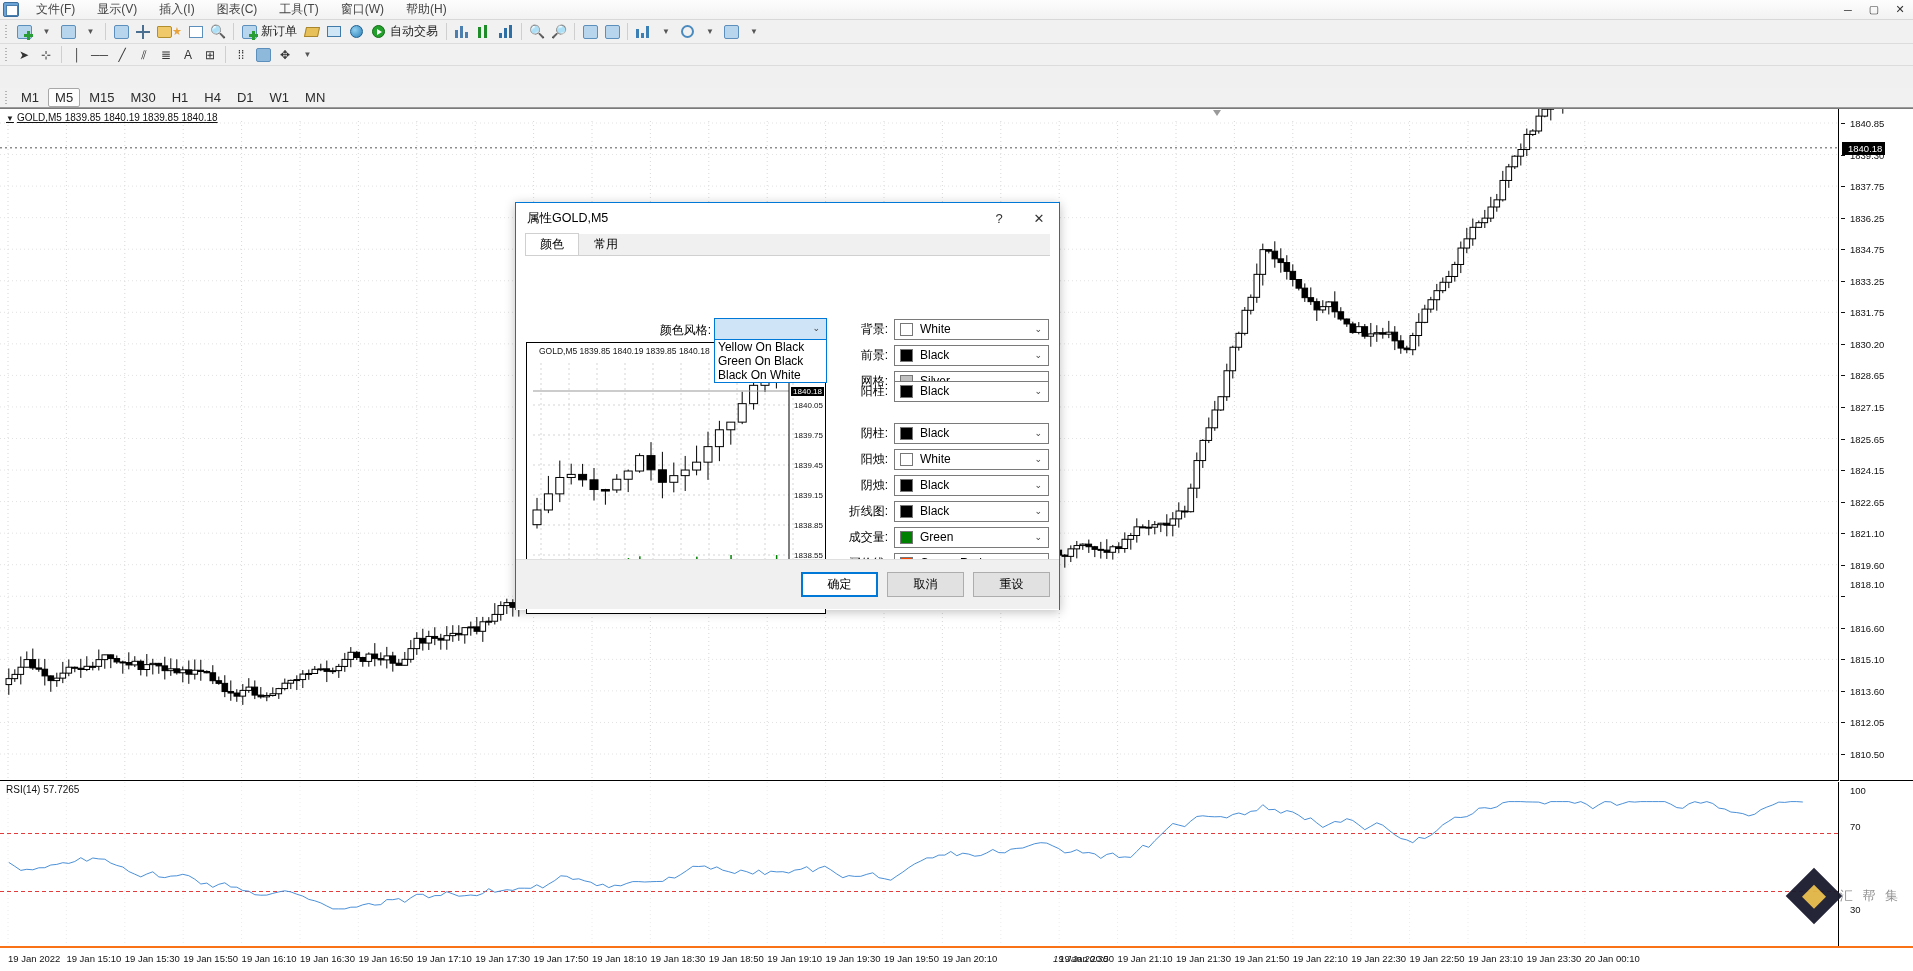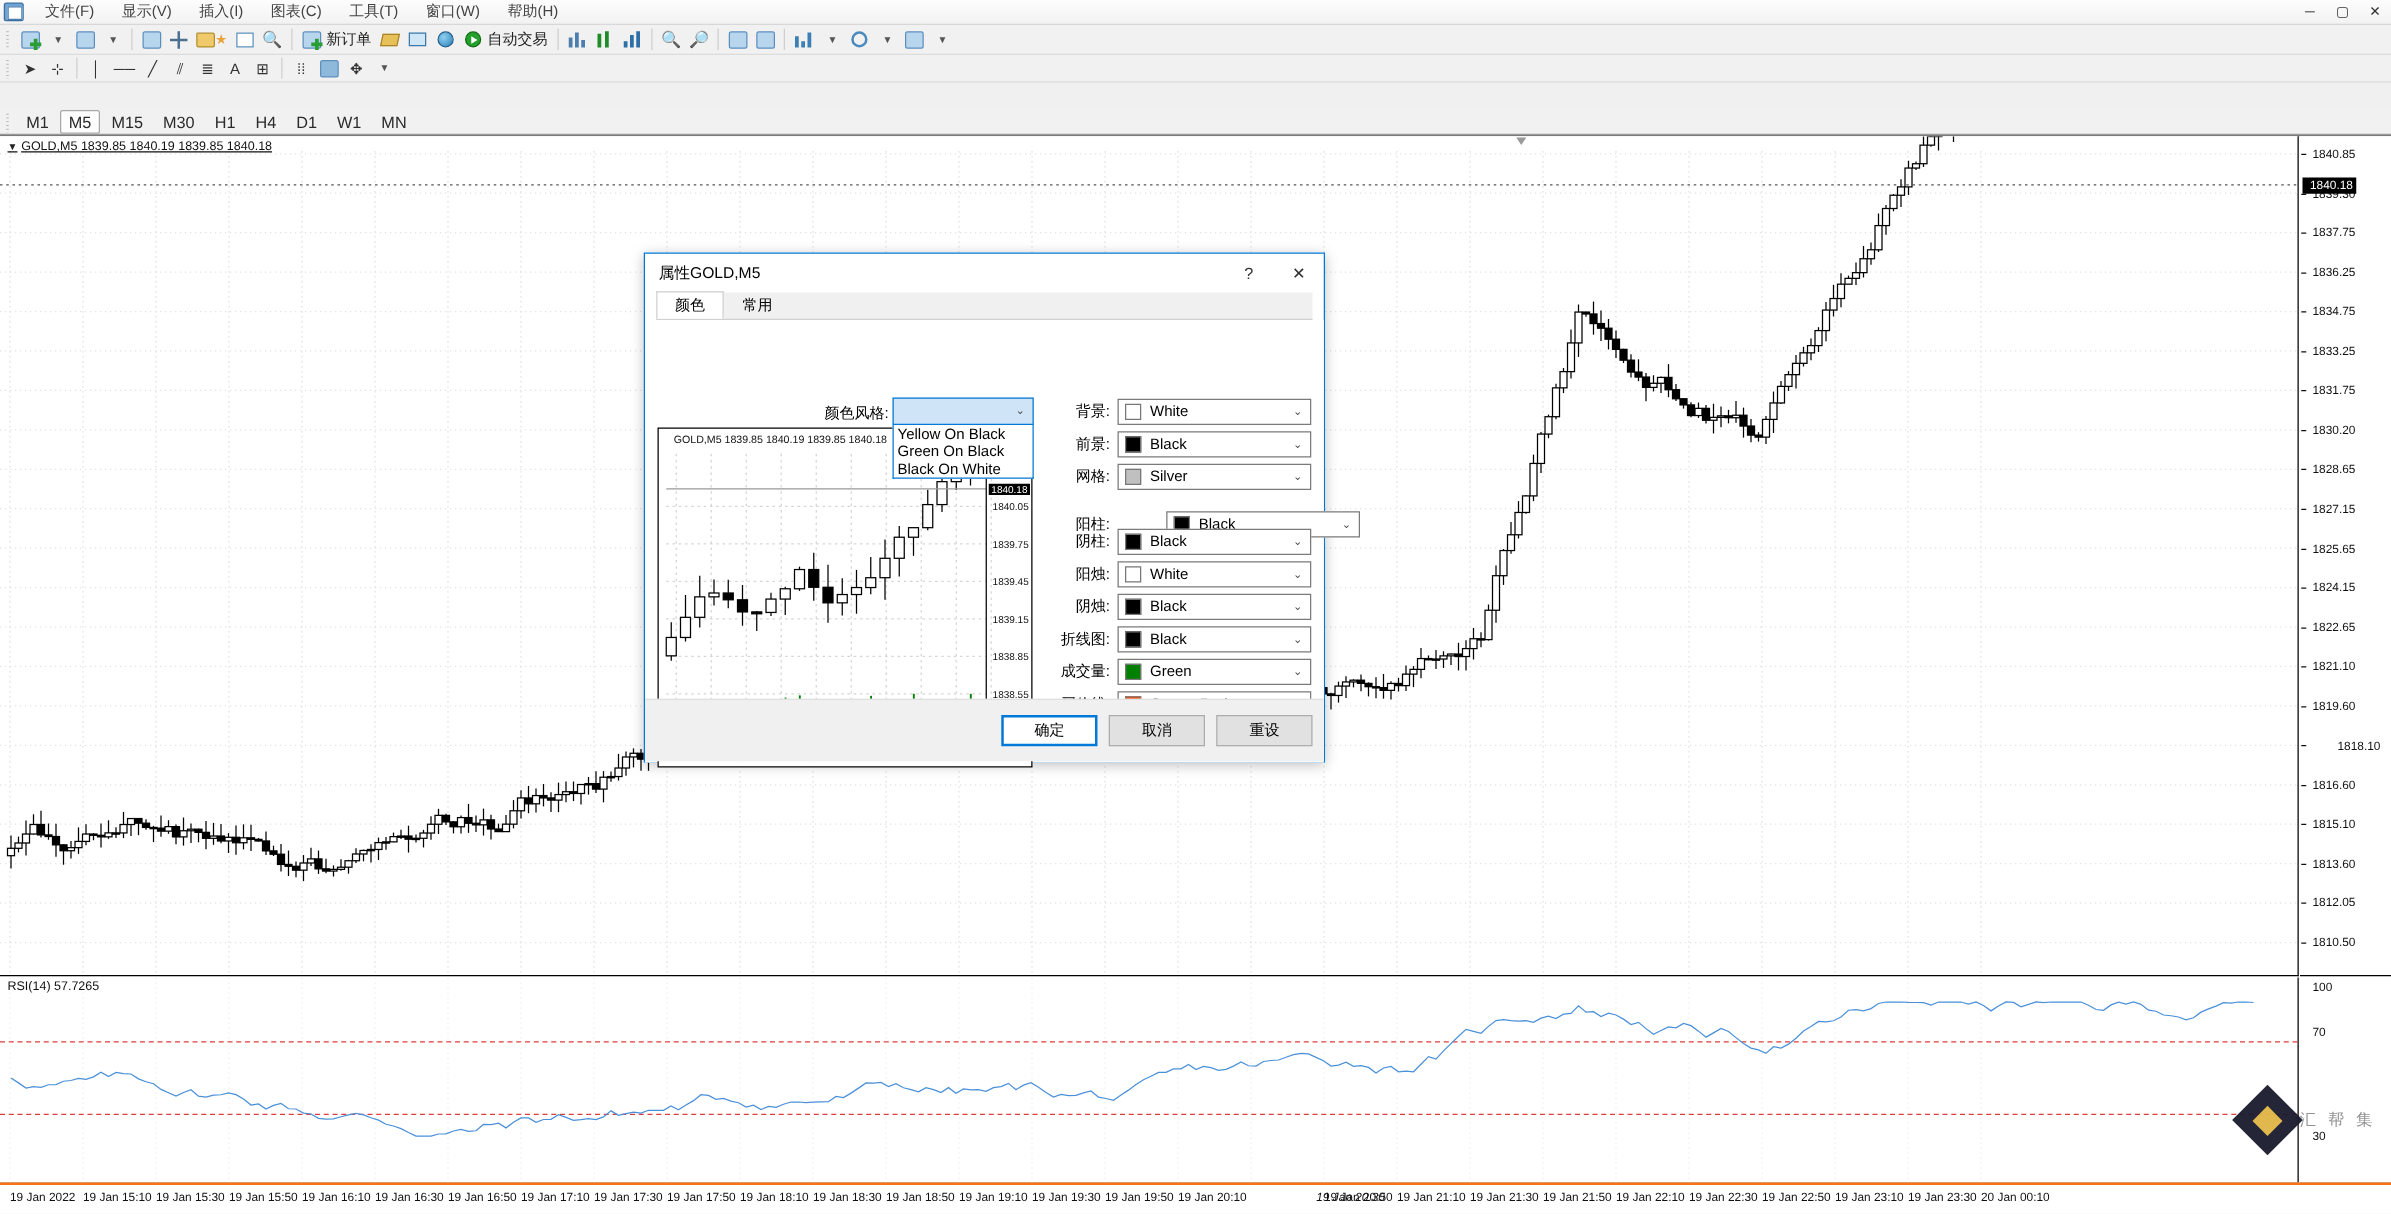--- a/index.html
+++ b/index.html
@@ -1107,21 +1107,21 @@
           <div class="axis-lbl" style="top: 324.5px;">1825.65</div>
           <div class="axis-tick" style="top: 329.5px;"></div>
           <div class="axis-lbl" style="top: 356.05px;">1824.15</div>
           <div class="axis-tick" style="top: 361.05px;"></div>
           <div class="axis-lbl" style="top: 387.6px;">1822.65</div>
           <div class="axis-tick" style="top: 392.6px;"></div>
           <div class="axis-lbl" style="top: 419.15px;">1821.10</div>
           <div class="axis-tick" style="top: 424.15px;"></div>
           <div class="axis-lbl" style="top: 450.7px;">1819.60</div>
           <div class="axis-tick" style="top: 455.7px;"></div>
-          <div class="axis-lbl" style="top: 483px; margin-left: 20px;">1818.10</div>
+          <div class="axis-lbl" style="top: 470px;">1818.10</div>
           <div class="axis-tick" style="top: 487.25px;"></div>
           <div class="axis-lbl" style="top: 513.8px;">1816.60</div>
           <div class="axis-tick" style="top: 518.8px;"></div>
           <div class="axis-lbl" style="top: 545.35px;">1815.10</div>
           <div class="axis-tick" style="top: 550.35px;"></div>
           <div class="axis-lbl" style="top: 576.9px;">1813.60</div>
           <div class="axis-tick" style="top: 581.9px;"></div>
           <div class="axis-lbl" style="top: 608.45px;">1812.05</div>
           <div class="axis-tick" style="top: 613.45px;"></div>
           <div class="axis-lbl" style="top: 640px;">1810.50</div>
@@ -1259,21 +1259,21 @@
             </div>
           </div>
           <div class="colorrow" style="top: 114px;">
             <div class="cl">网格:</div>
             <div class="combo">
               <span class="swatch" style="background: rgb(192, 192, 192);"></span>
               <span>Silver</span>
               <span class="chev">⌄</span>
             </div>
           </div>
-          <div class="colorrow" style="top: 152px; gap: 39px;">
+          <div class="colorrow" style="top: 124px;">
             <div class="cl">阳柱:</div>
             <div class="combo">
               <span class="swatch" style="background: rgb(0, 0, 0);"></span>
               <span>Black</span>
               <span class="chev">⌄</span>
             </div>
           </div>
           <div class="colorrow" style="top: 166px;">
             <div class="cl">阴柱:</div>
             <div class="combo">

